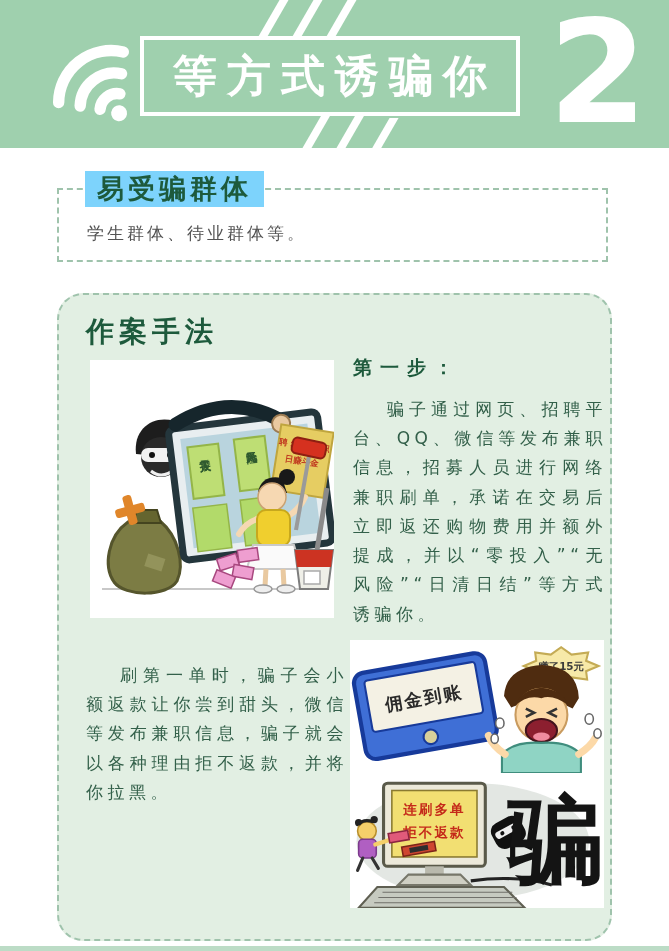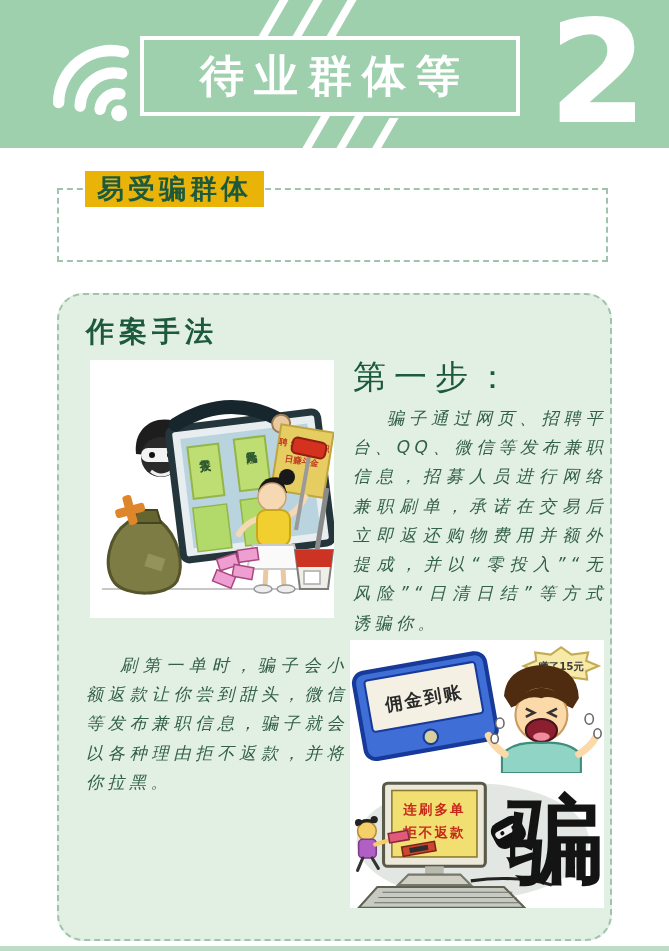--- a/index.html
+++ b/index.html
@@ -37,21 +37,21 @@
   .s5 { left: 344px; top: 112px; height: 46px; }
   .s6 { left: 378px; top: 118px; height: 40px; }
 
   
   .victims {
     position: absolute; left: 57px; top: 188px; width: 551px; height: 74px;
     border: 2px dashed #9fc3ac; background: #ffffff;
   }
   .victims h2 {
     position: absolute; left: 26px; top: -19px;
-    background: #eab308; padding: 0 12px;
+    background: #7dd3fc; padding: 0 12px;
     color: #1d5a3c; font-size: 27px; font-weight: 800; letter-spacing: 4px;
     white-space: nowrap;
   }
   .victims p {
     position: absolute; left: 28px; top: 32px;
     color: #535353; font-size: 17px; letter-spacing: 3px;
   }
 
   
   .method {
@@ -64,28 +64,27 @@
   }
   .illus {
     position: absolute; background: #ffffff; overflow: hidden;
   }
   .illus-1 { left: 31px; top: 65px; width: 244px; height: 258px; }
   .illus-2 { left: 291px; top: 345px; width: 254px; height: 268px; }
   .step { position: absolute; }
   .step-1 { left: 294px; top: 60px; width: 254px; }
   .step-2 { left: 27px; top: 352px; width: 262px; }
   .step h3 {
-    color: #1d5a3c; font-size: 33px; font-weight: 400; letter-spacing: 8px;
+    color: #1d5a3c; font-size: 19px; font-weight: 700; letter-spacing: 8px;
     white-space: nowrap;
   }
   .step p {
-    margin-top: 4px; color: #33604a; font-size: 17px; line-height: 1.72;
+    margin-top: 14px; color: #33604a; font-size: 17px; line-height: 1.72;
     letter-spacing: 4.5px; text-align: justify; text-align-last: left;
     text-indent: 2em;
-    font-style: italic;
   }
 
   .bottom-strip {
     position: absolute; left: 0; top: 946px; width: 669px; height: 5px;
     background: #bcdcc6;
   }
 
   svg text { font-family: "DejaVu Sans", sans-serif; }
   .vtext { writing-mode: vertical-rl; text-orientation: upright; }
 </style>
@@ -105,28 +104,29 @@
     </svg>
 
     <span class="slash s1"></span>
     <span class="slash s2"></span>
     <span class="slash s3"></span>
     <span class="slash s4"></span>
     <span class="slash s5"></span>
     <span class="slash s6"></span>
 
     <div class="title-box">
-      <span class="t">待业群体等</span>
+      <span class="t">等方式诱骗你</span>
     </div>
 
     <div class="big-num">2</div>
   </header>
 
   <section class="victims">
     <h2>易受骗群体</h2>
+    <p>学生群体、待业群体等。</p>
   </section>
 
   <section class="method">
     <h2>作案手法</h2>
 
     <div class="illus illus-1">
       <svg viewBox="0 0 244 258" width="244" height="258">
         <line x1="12" y1="229" x2="234" y2="229" stroke="#c8c8c8" stroke-width="2"></line>
 
         <path d="M38,162 C18,176 13,206 24,222 C35,237 77,237 87,221 C95,204 88,176 70,161 C60,153 48,153 38,162 Z" fill="#7c7c44" stroke="#55552c" stroke-width="3"></path>

